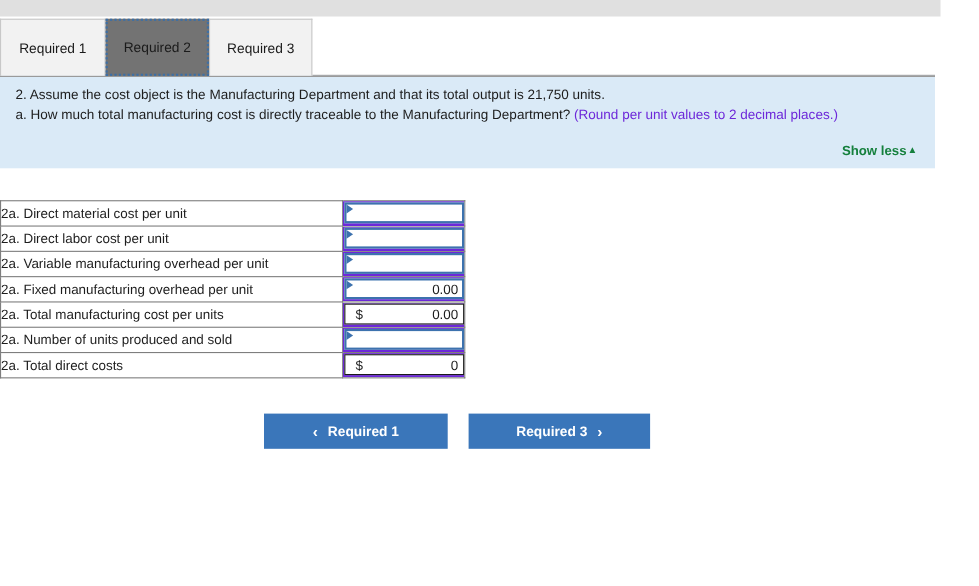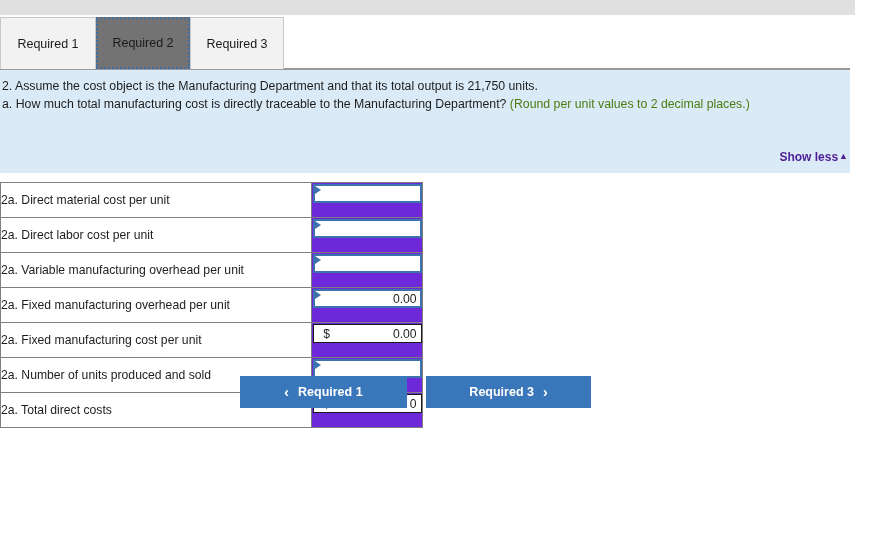--- a/index.html
+++ b/index.html
@@ -62,42 +62,42 @@
   #tab-1 { left: 0px;   width: 96px; }
   #tab-2 { left: 96px;  width: 94px; }
   #tab-3 { left: 190px; width: 94px; }
 
   
   #instructions {
     position: absolute;
     left: 0;
     top: 69px;
     width: 850px;
-    height: 104px;
+    height: 84px;
     box-sizing: border-box;
     background: #daeaf7;
     border-top: 1px solid #9a9a9a;
-    padding: 8px 10px 0 2px;
+    padding: 8px 10px 0 14px;
   }
   #instructions p {
     margin: 0 0 1px 0;
     font-size: 12.3px;
     line-height: 16.5px;
     color: #1d1d1d;
   }
   .red {
-    color: #4d7c0f;
+    color: #6d28d9;
   }
   #show-less-row {
     position: absolute;
-    right: 2px;
+    right: 16px;
     bottom: 9px;
     font-size: 12px;
     font-weight: bold;
-    color: #4c1d95;
+    color: #15803d;
     cursor: pointer;
     user-select: none;
     display: flex;
     align-items: center;
     gap: 1px;
   }
   #show-less-row .caret {
     font-size: 9px;
     line-height: 1;
     transform: translateY(-1px);
@@ -105,21 +105,21 @@
 
   
   #answer-table {
     position: absolute;
     left: 0;
     top: 182px;
     width: 423px;
     border-collapse: collapse;
     font-size: 12.2px;
   }
-  #answer-table tr { height: 35px; }
+  #answer-table tr { height: 23px; }
   #answer-table td {
     border: 1px solid #7e7e7e;
     padding: 0;
     height: 23px;
     box-sizing: border-box;
   }
   td.row-label {
     width: 311px;
     padding-left: 5px;
     color: #1d1d1d;
@@ -271,21 +271,21 @@
         </td>
       </tr>
       <tr>
         <td class="row-label">2a. Fixed manufacturing overhead per unit</td>
         <td class="value-cell">
           <span class="tri"></span>
           <input class="cell-input" type="text" value="0.00" style="">
         </td>
       </tr>
       <tr>
-        <td class="row-label">2a. Fixed manufacturing cost per unit</td>
+        <td class="row-label">2a. Total manufacturing cost per units</td>
         <td class="value-cell">
           <div class="cell-readonly">
             <span class="cur">$</span>
             <span class="amt">0.00</span>
           </div>
         </td>
       </tr>
       <tr>
         <td class="row-label">2a. Number of units produced and sold</td>
         <td class="value-cell">

